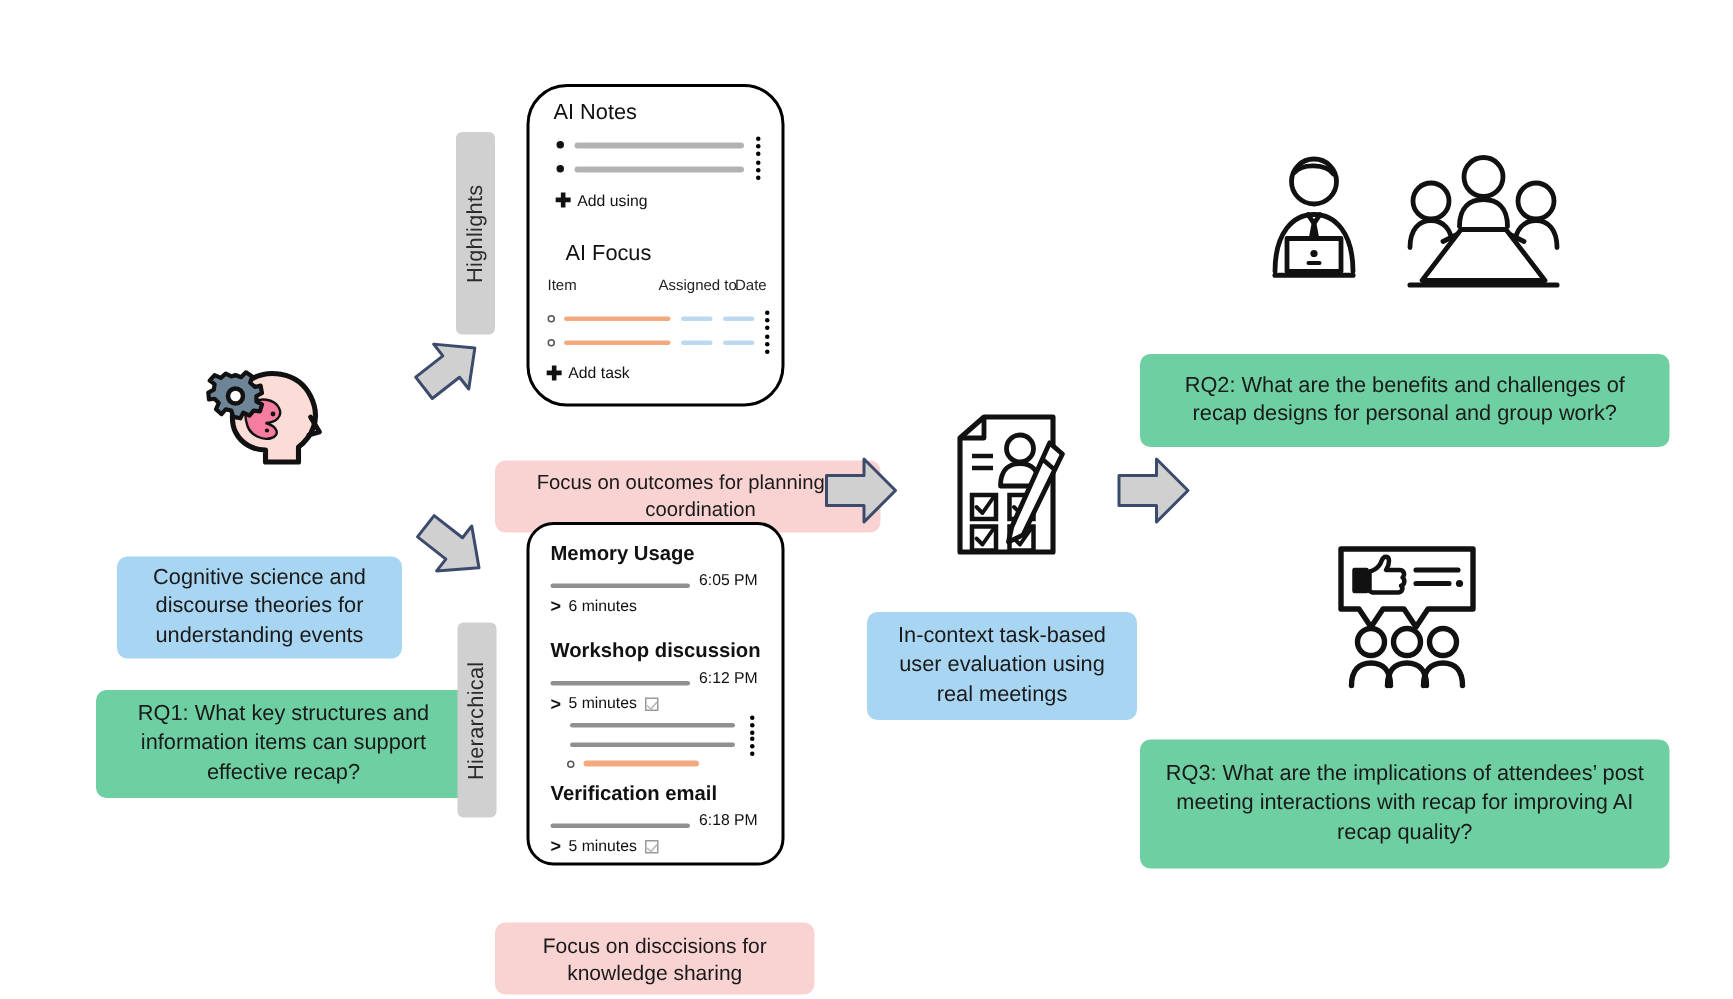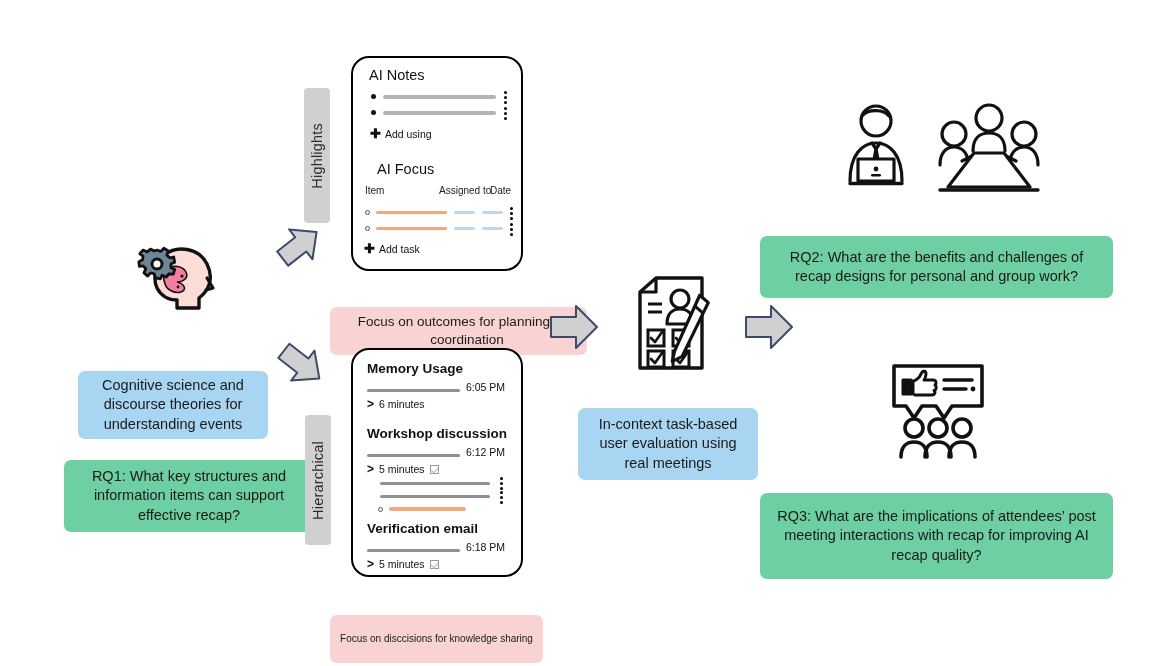--- a/index.html
+++ b/index.html
@@ -220,21 +220,21 @@
       <g transform="rotate(38 28 28)">
         <path d="M5 19 L29 19 L29 9 L50 28 L29 47 L29 37 L5 37 Z" fill="#d0d0d0" stroke="#3c4a6b" stroke-width="2" stroke-linejoin="round"></path>
       </g>
     </svg>
   </div>
 
   <div class="vtab" style="left:304px; top:88px; width:26px; height:135px;">
     <span>Highlights</span>
   </div>
 
-  <div class="card" style="left:351px; top:56px; width:172px; height:215px;">
+  <div class="card" style="left:351px; top:56px; width:172px; height:215px;border-radius:27px;">
 
     <div class="card-title" style="left:16px; top:9px;">AI Notes</div>
 
     <div class="bullet-dot" style="left:18px; top:36px;"></div>
     <div class="bar bar-grey" style="left:30px; top:37px; width:113px;"></div>
     <div class="kebab" style="left:151px; top:33px;">
       <i></i>
         <i></i>
         <i></i>
     </div>
@@ -329,21 +329,21 @@
     <div class="sec-title" style="left:14px; top:171px;">Verification email</div>
     <div class="bar bar-dark" style="left:14px; top:199px; width:93px;"></div>
     <div class="time-label" style="left:113px; top:191px;">6:18 PM</div>
     <div class="dur-row" style="left:14px; top:208px;">
       <span class="chev">&gt;</span>
       <span>5 minutes</span>
       <span class="chkbox"></span>
     </div>
   </div>
 
-  <div class="callout c-pink" style="left:330px; top:585px; width:213px; height:48px; font-size:10px;">
+  <div class="callout c-pink" style="left:330px; top:585px; width:213px; height:48px; font-size:14px;">
     <span>Focus on disccisions for knowledge sharing</span>
   </div>
 
   <div class="abs" style="left:549px; top:303px; width:50px; height:48px;">
     <svg width="50" height="48" viewBox="0 0 50 48">
       <path d="M2 14 L27 14 L27 3 L48 24 L27 45 L27 34 L2 34 Z" fill="#d0d0d0" stroke="#3c4a6b" stroke-width="2" stroke-linejoin="round"></path>
     </svg>
   </div>
 
   <div class="abs" style="left:626px; top:278px; width:90px; height:96px;">

